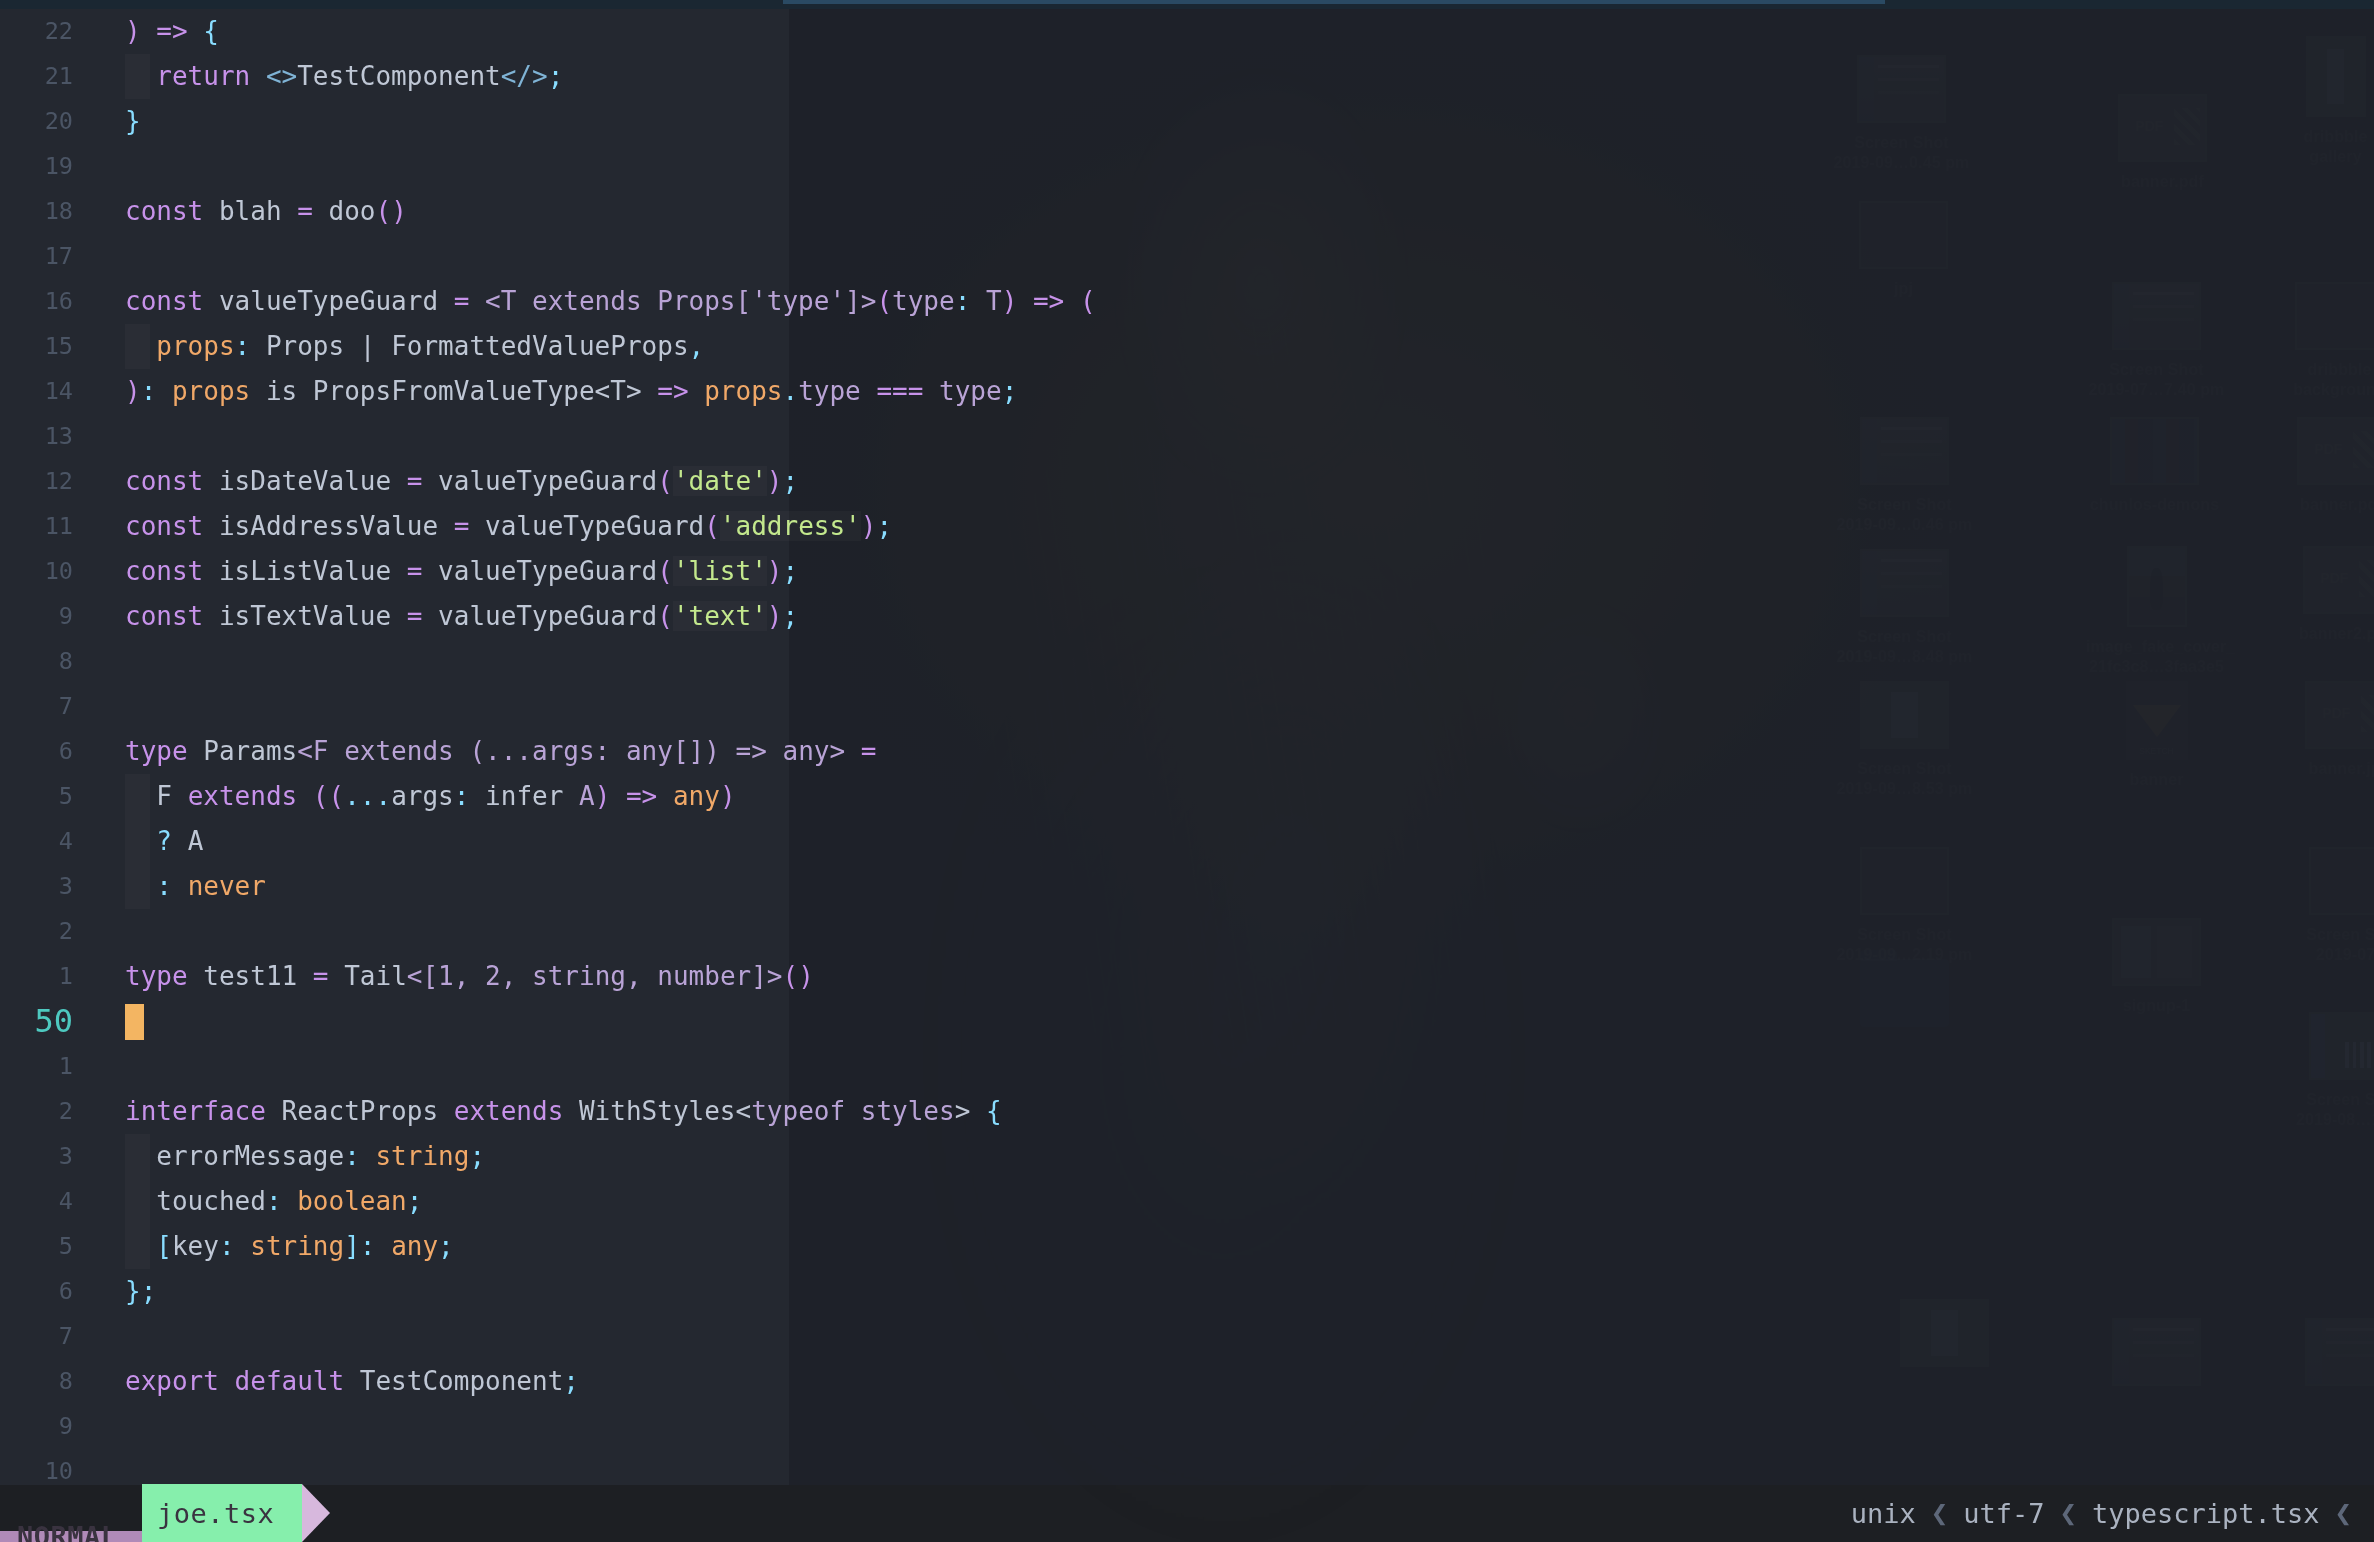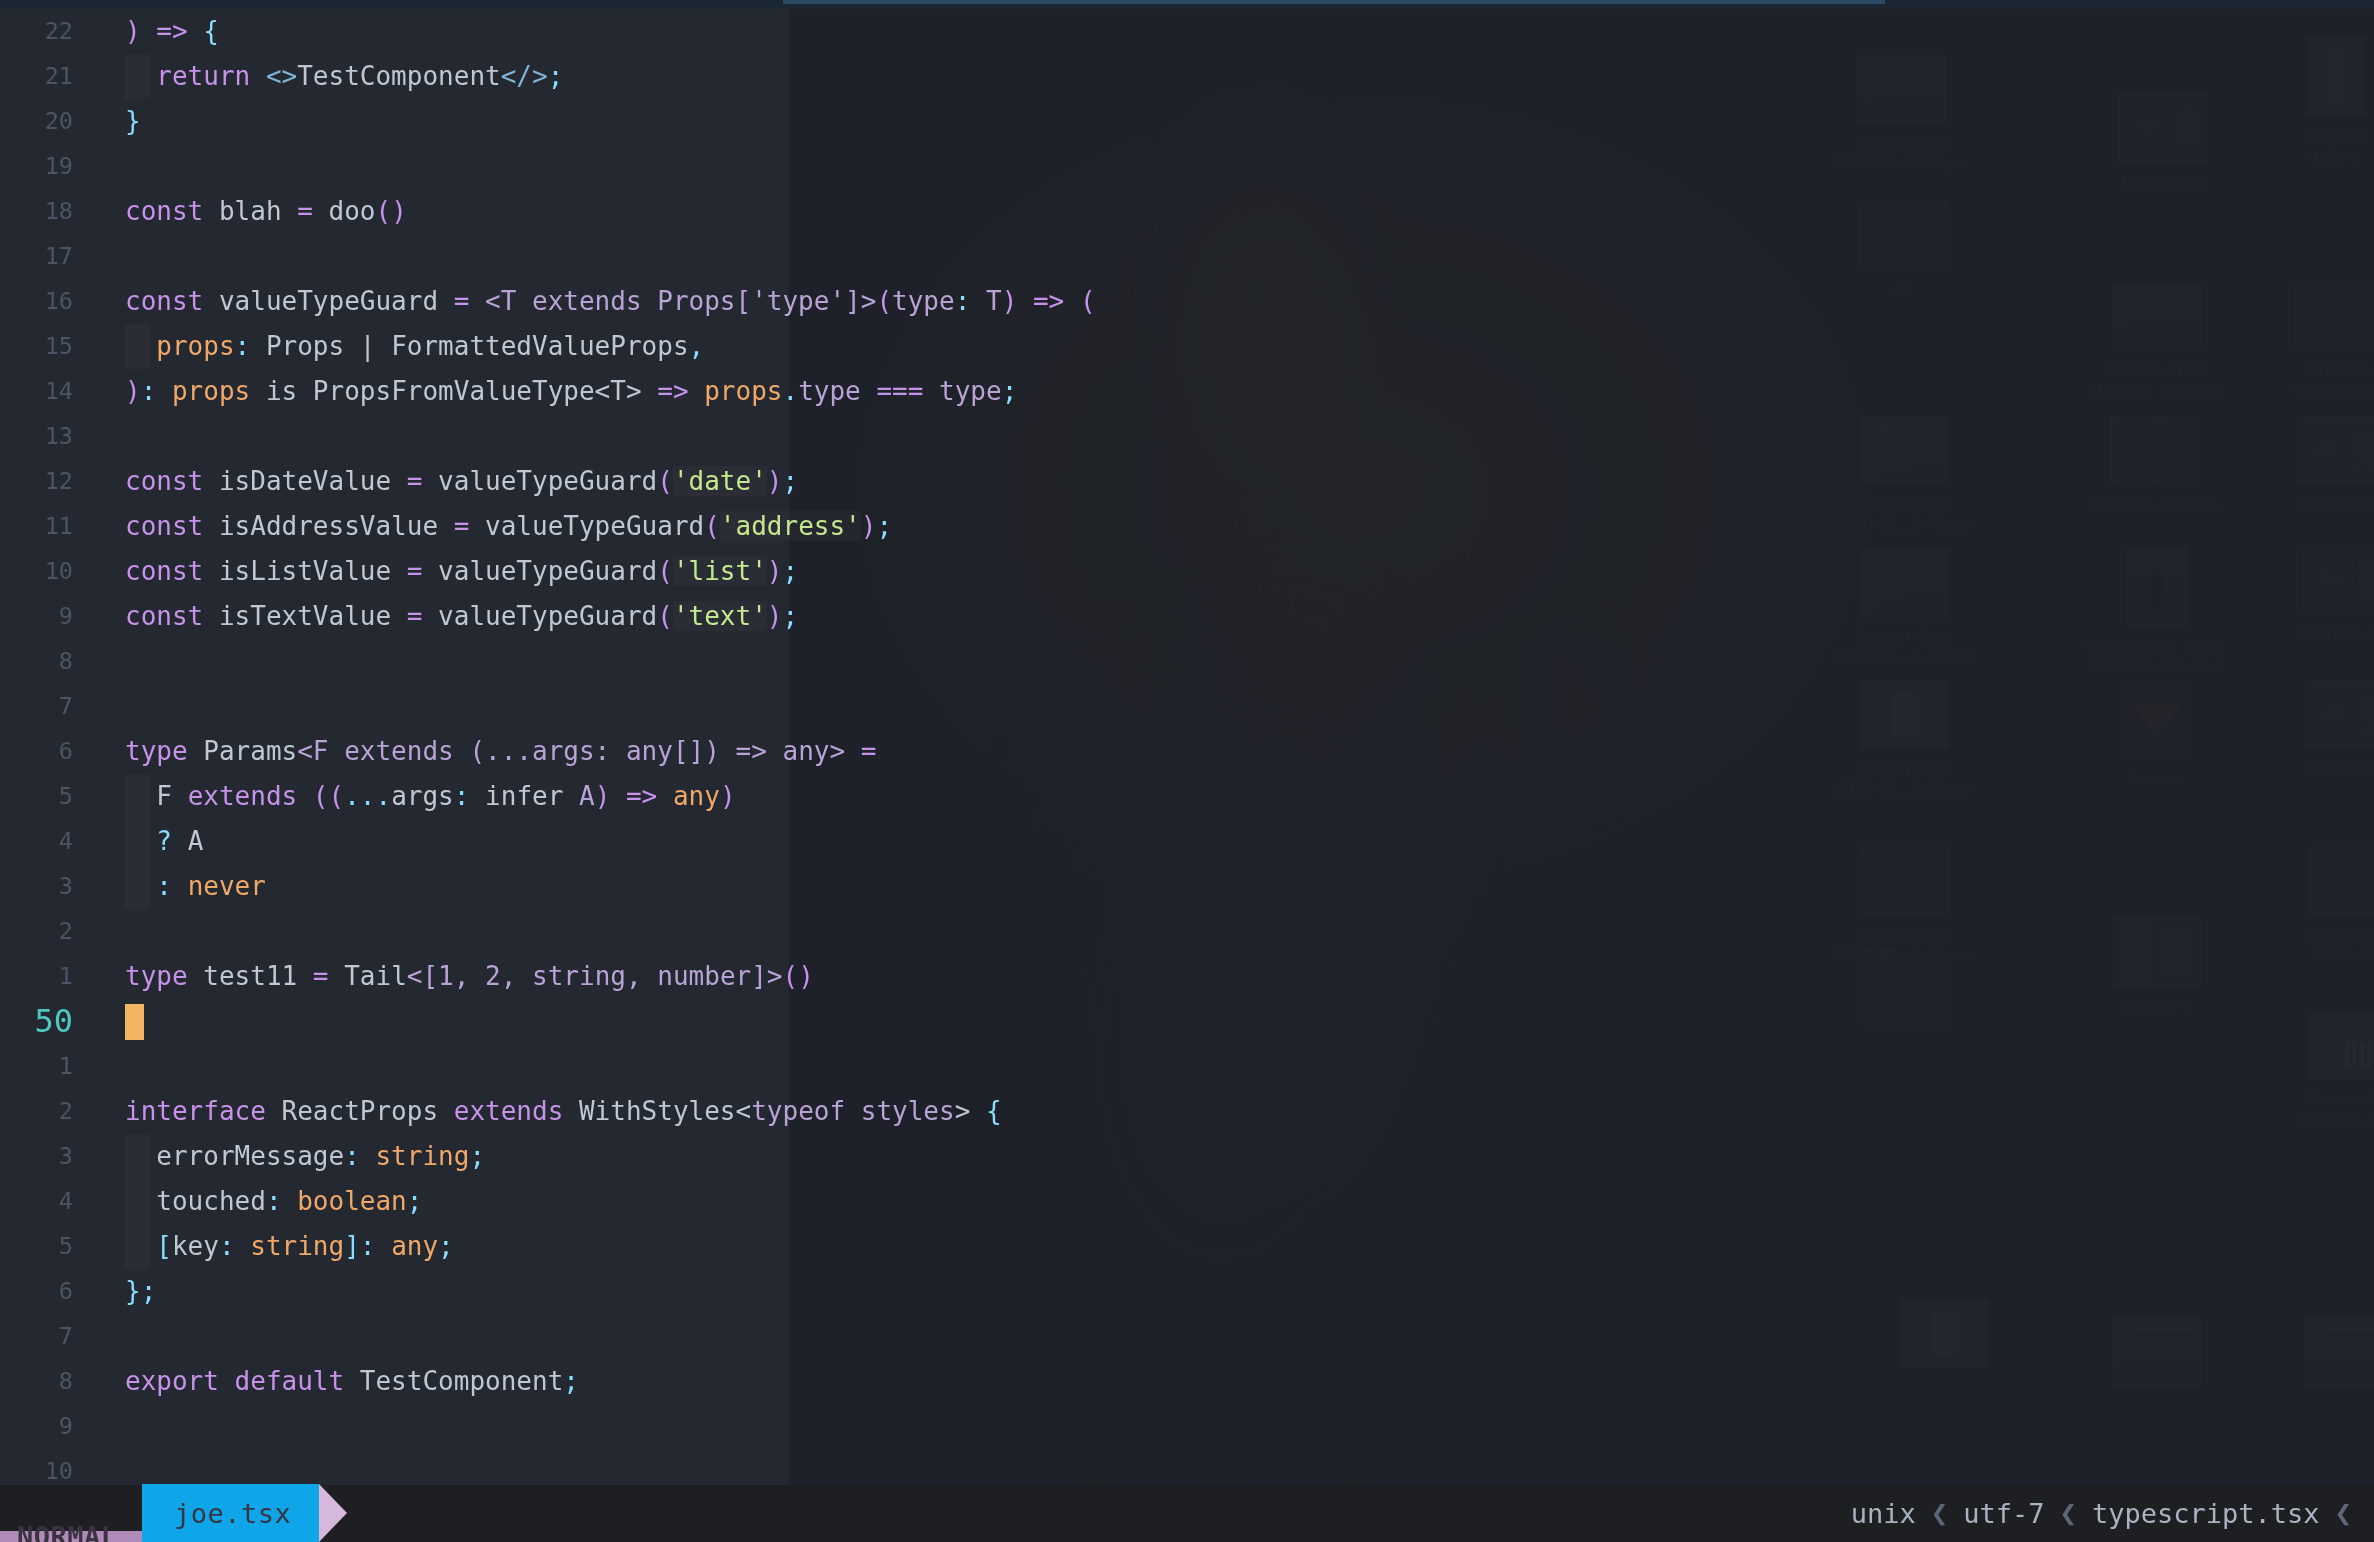--- a/index.html
+++ b/index.html
@@ -122,21 +122,21 @@
     position:absolute; left:125px; top:5.6px; width:19px; height:36px;
     background:#f3b562;
   }
 
   
   #status{ position:absolute; left:0; bottom:0; width:2375px; height:58px; }
   #statusLeft{ position:absolute; left:0; bottom:0; height:58px; display:flex; align-items:stretch; }
   .seg{ display:flex; align-items:center; font-family:"DejaVu Sans Mono","Liberation Mono",monospace;
         font-size:27px; letter-spacing:0.5px; position:relative; }
   .seg-mode{ background:#b08ab8; color:#3a3340; padding:0 24.5px 0 17px; font-weight:bold;margin-top:47px; }
-  .seg-file{ background:#0ea5e9; color:#3a3340; padding:0 28px 0 32px; }
+  .seg-file{ background:#86efac; color:#3a3340; padding:0 28px 0 15px; }
   .arrow{ position:absolute; right:-28px; top:0; width:28px; height:58px; }
   .arrow svg{ display:block; }
   #statusRight{
     position:absolute; right:0; bottom:0; height:58px; display:flex; align-items:center;
     color:#aeb6c4; font-family:"DejaVu Sans Mono","Liberation Mono",monospace; font-size:27px;
     padding-right:8px; gap:0;
   }
   #statusRight .chev{ color:#5d6779; padding:0 15px; font-size:29px; }
   #statusRight .item{ color:#aab2c0; }
 </style>

